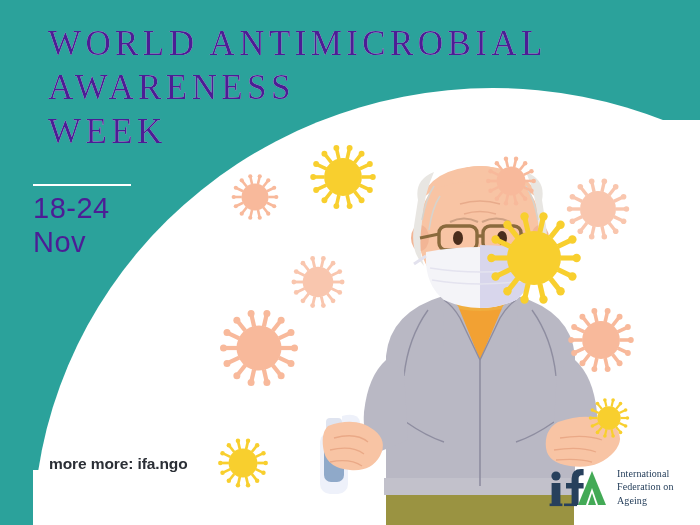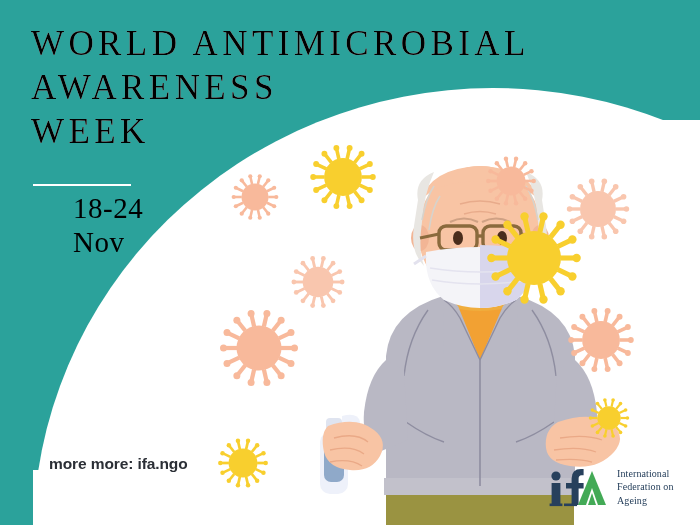--- a/index.html
+++ b/index.html
@@ -44,24 +44,24 @@
     left: 33px;
     top: 470px;
     width: 700px;
     height: 70px;
     background: #ffffff;
   }
 
   
   .headline {
     position: absolute;
-    left: 31px;
+    left: 48px;
     top: 22px;
     width: 650px;
-    color: #000000;
+    color: #4c1d95;
     font-family: "Liberation Serif", serif;
     font-size: 35px;
     line-height: 1.26;
     letter-spacing: 4.4px;
     font-weight: 400;
     white-space: pre-line;
     text-shadow: 0 0 0.6px #ffffff;
   }
 
   .date-wrap {
@@ -70,27 +70,26 @@
     top: 184px;
     width: 170px;
   }
   .date-rule {
     width: 98px;
     height: 2px;
     background: #ffffff;
     margin-bottom: 6px;
   }
   .date-text {
-    color: #000000;
-    font-family: Liberation Serif, serif;
+    color: #4c1d95;
+    font-family: Liberation Sans, sans-serif;
     font-size: 29px;
     line-height: 1.17;
     letter-spacing: 0.5px;
     white-space: pre-line;
-    margin-left: 40px;
   }
 
   
   .learn-more {
     position: absolute;
     left: 49px;
     top: 455px;
     color: #2b2f36;
     font-family: "Liberation Sans", sans-serif;
     font-size: 15.5px;

